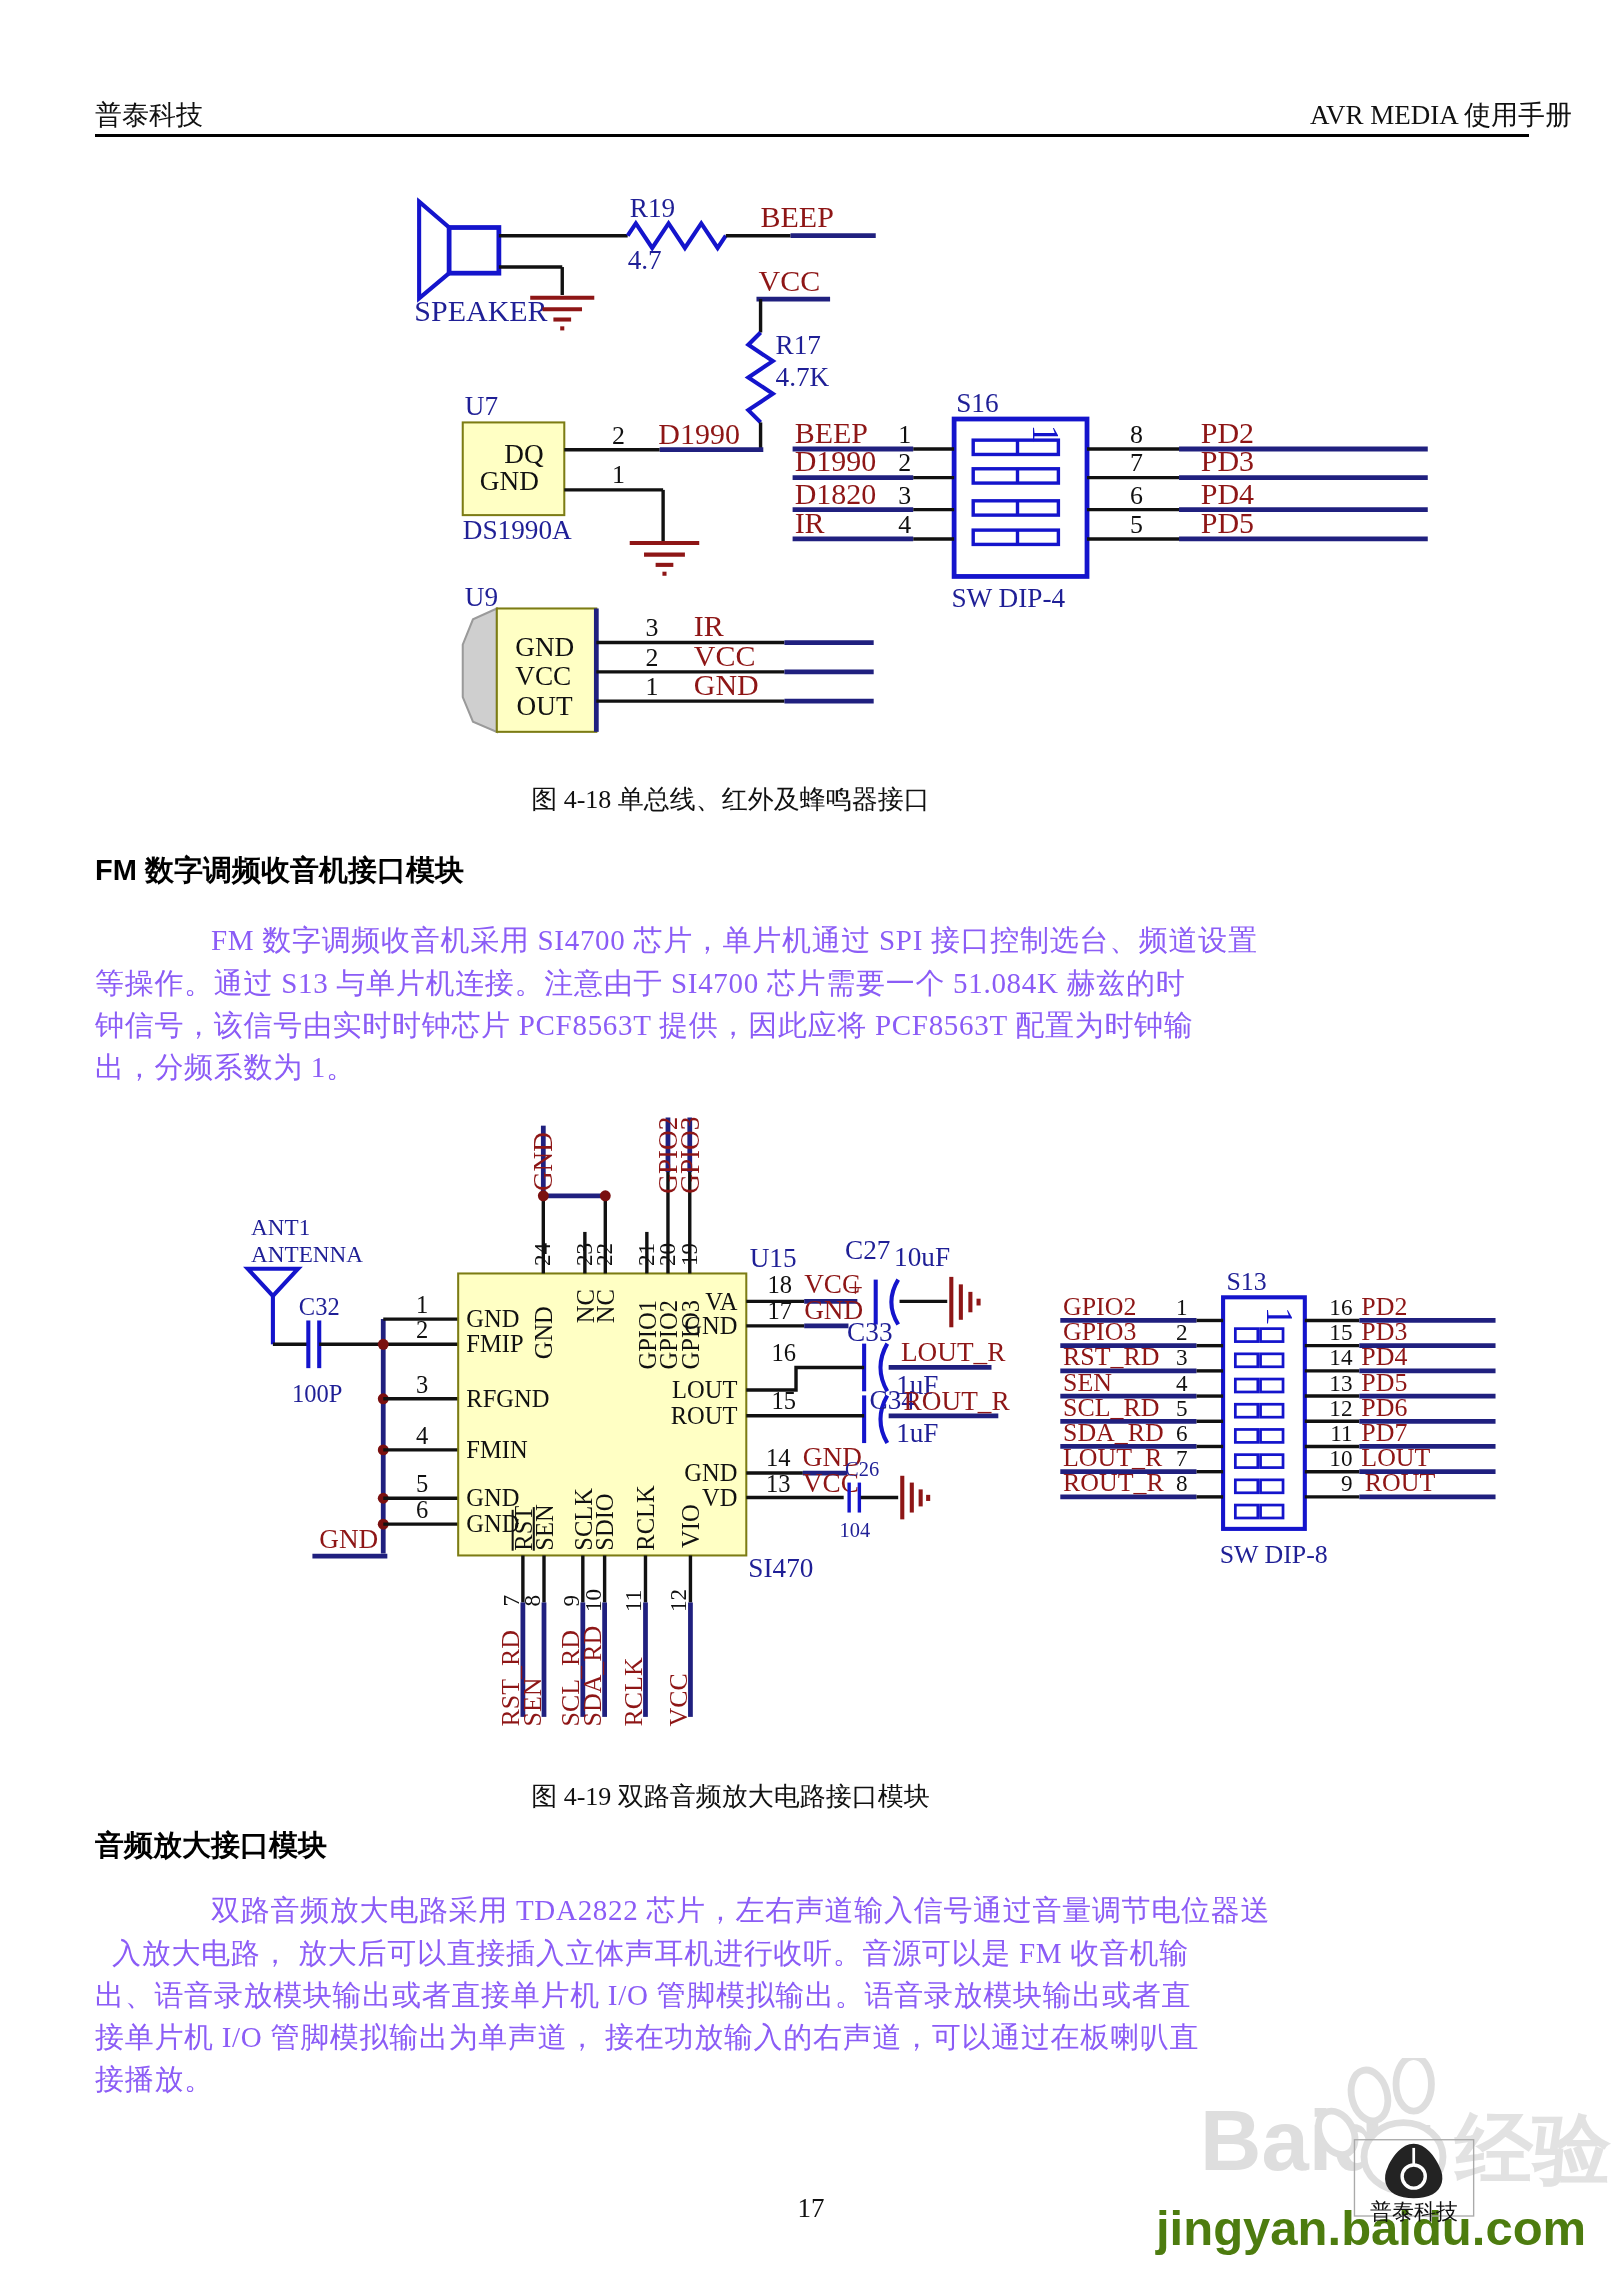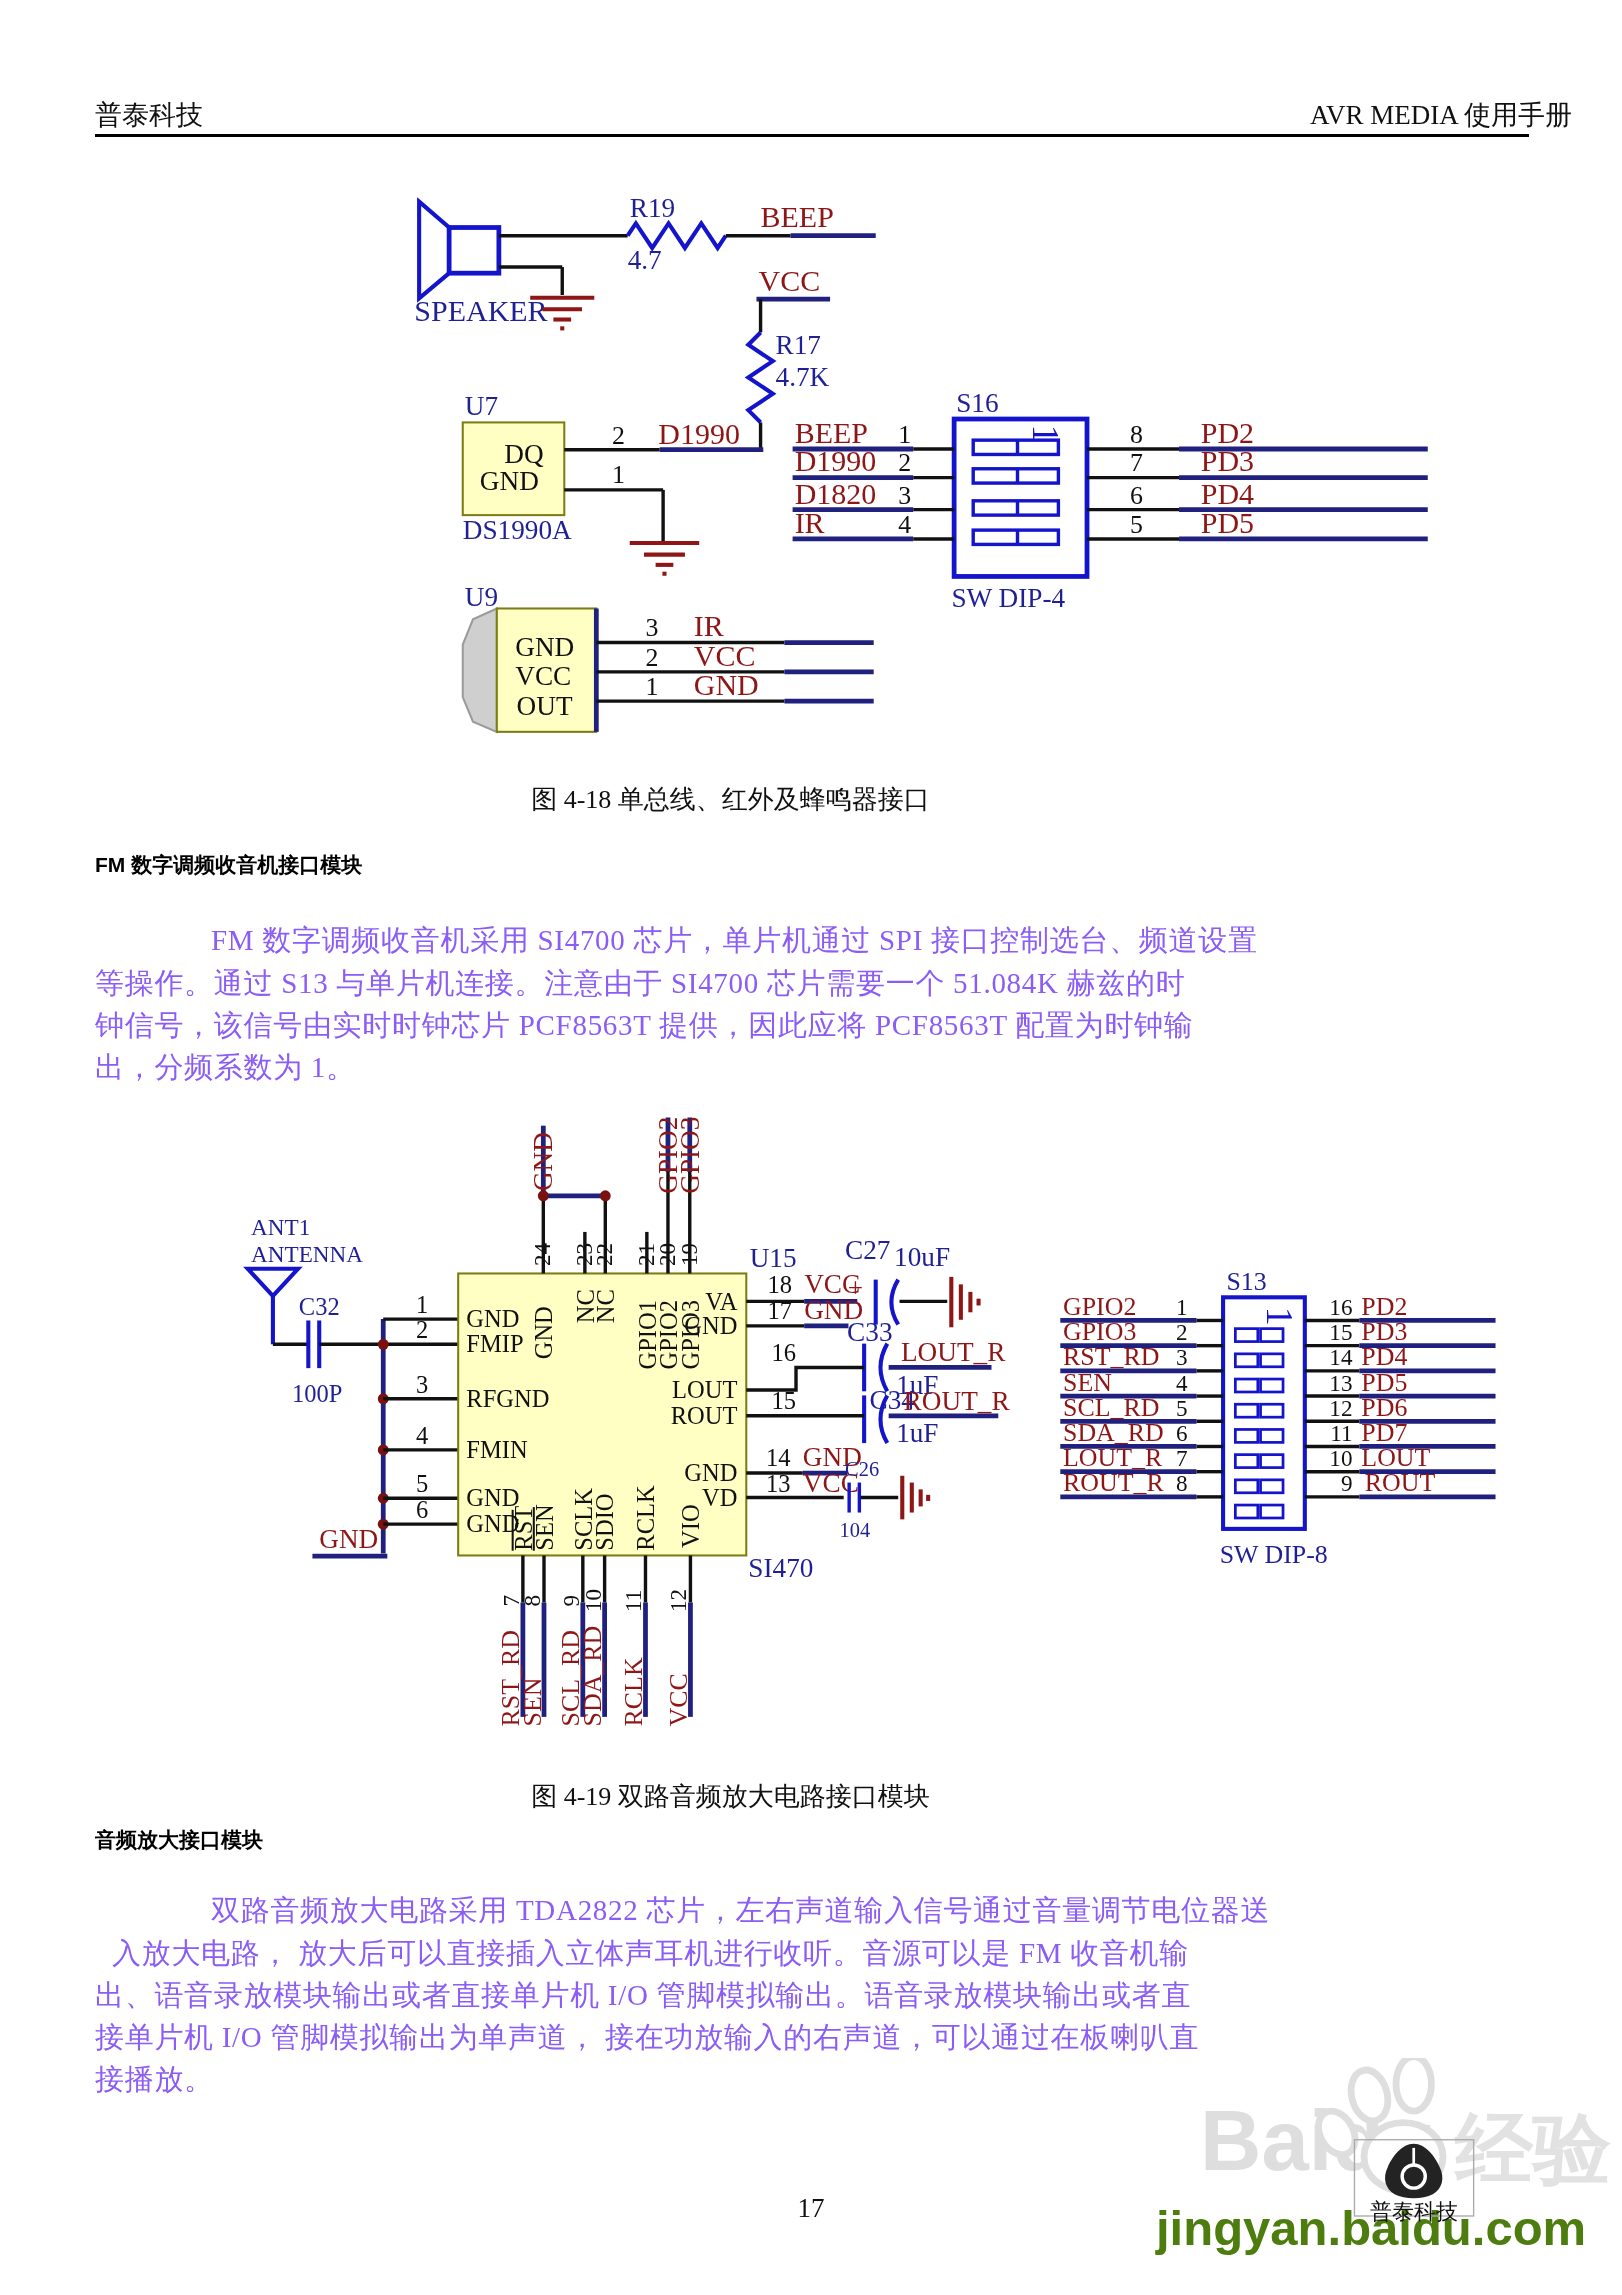--- a/index.html
+++ b/index.html
@@ -2,21 +2,21 @@
 <html style="font-size:11px"><head>
 <meta charset="utf-8">
 <style>
   html,body{margin:0;padding:0;background:#888;}
   #page{position:relative;width:1622px;height:2295px;background:#ffffff;overflow:hidden;
         font-family:"Liberation Serif",serif;color:#111;padding-left:43px;}
   .abs{position:absolute;white-space:nowrap;}
   .hdr{font-size:27px;color:#111;}
   .rule{position:absolute;left:95px;width:1434px;height:3.4px;background:#000;}
   .cap{position:absolute;left:0;width:1461px;text-align:center;font-size:26px;color:#111;}
-  .h2{font-family:"Liberation Sans",sans-serif;font-weight:bold;font-size:21px;color:#000;}
+  .h2{font-family:"Liberation Sans",sans-serif;font-weight:bold;font-size:29px;color:#000;}
   .bline{font-size:29px;color:#8b5cf6;letter-spacing:0.7px;}
   svg{position:absolute;left:0;}
   svg text{font-family:"Liberation Serif",serif;}
   .wk{stroke:#111111;stroke-width:5;fill:none}
   .wn{stroke:#20207f;stroke-width:7;fill:none}
   .wb{stroke:#1414cc;stroke-width:6;fill:none}
   .wm{stroke:#8e1616;stroke-width:6;fill:none}
   .chip{fill:#ffffc4;stroke:#7c7c14;stroke-width:3;}
   .dip{fill:#ffffff;stroke:#1414cc;stroke-width:7;}
   .cell{fill:#ffffff;stroke:#1414cc;stroke-width:5;}

